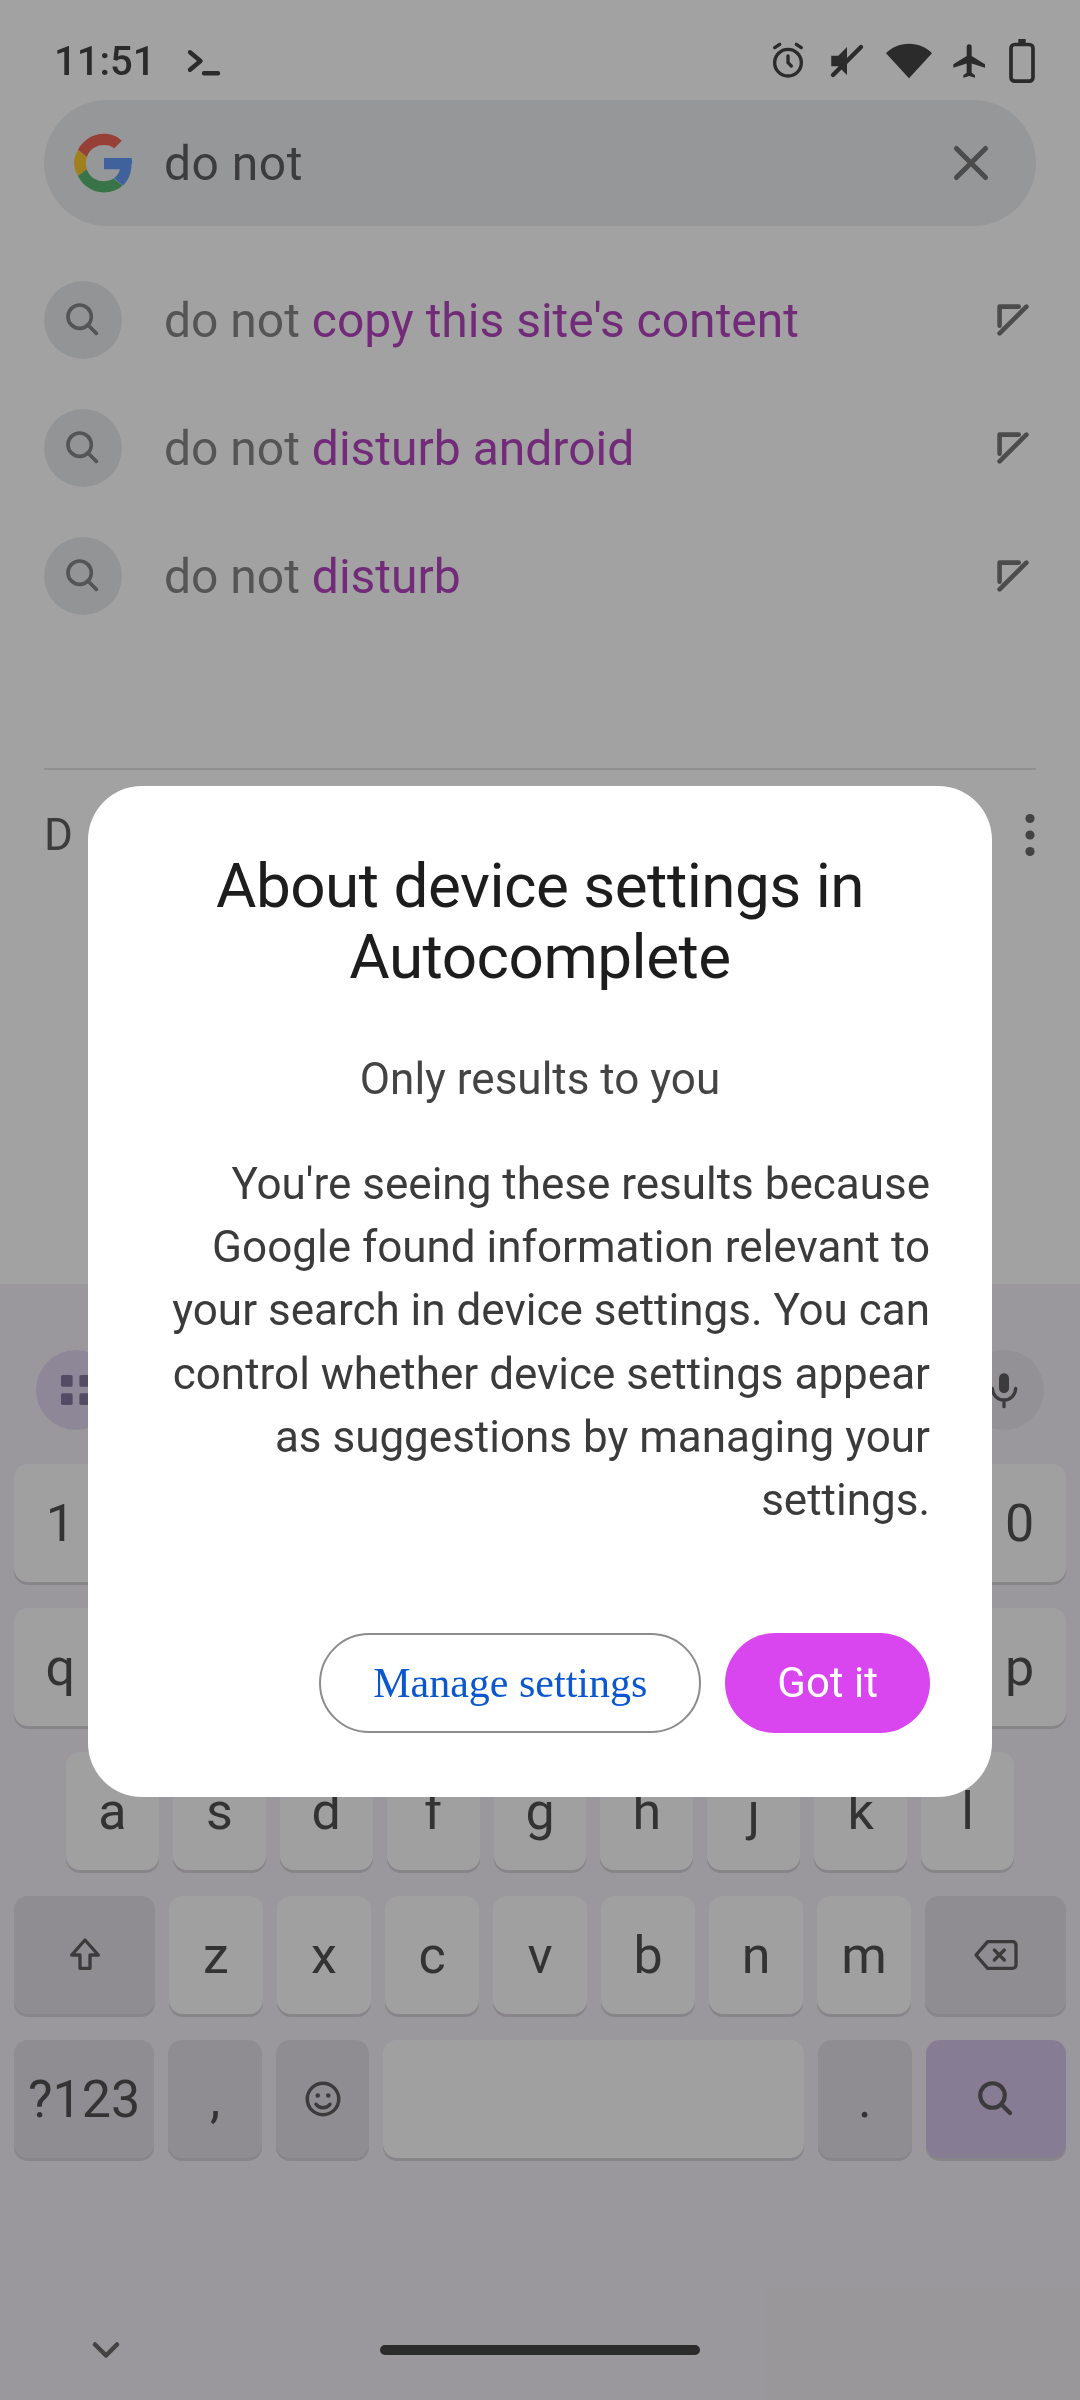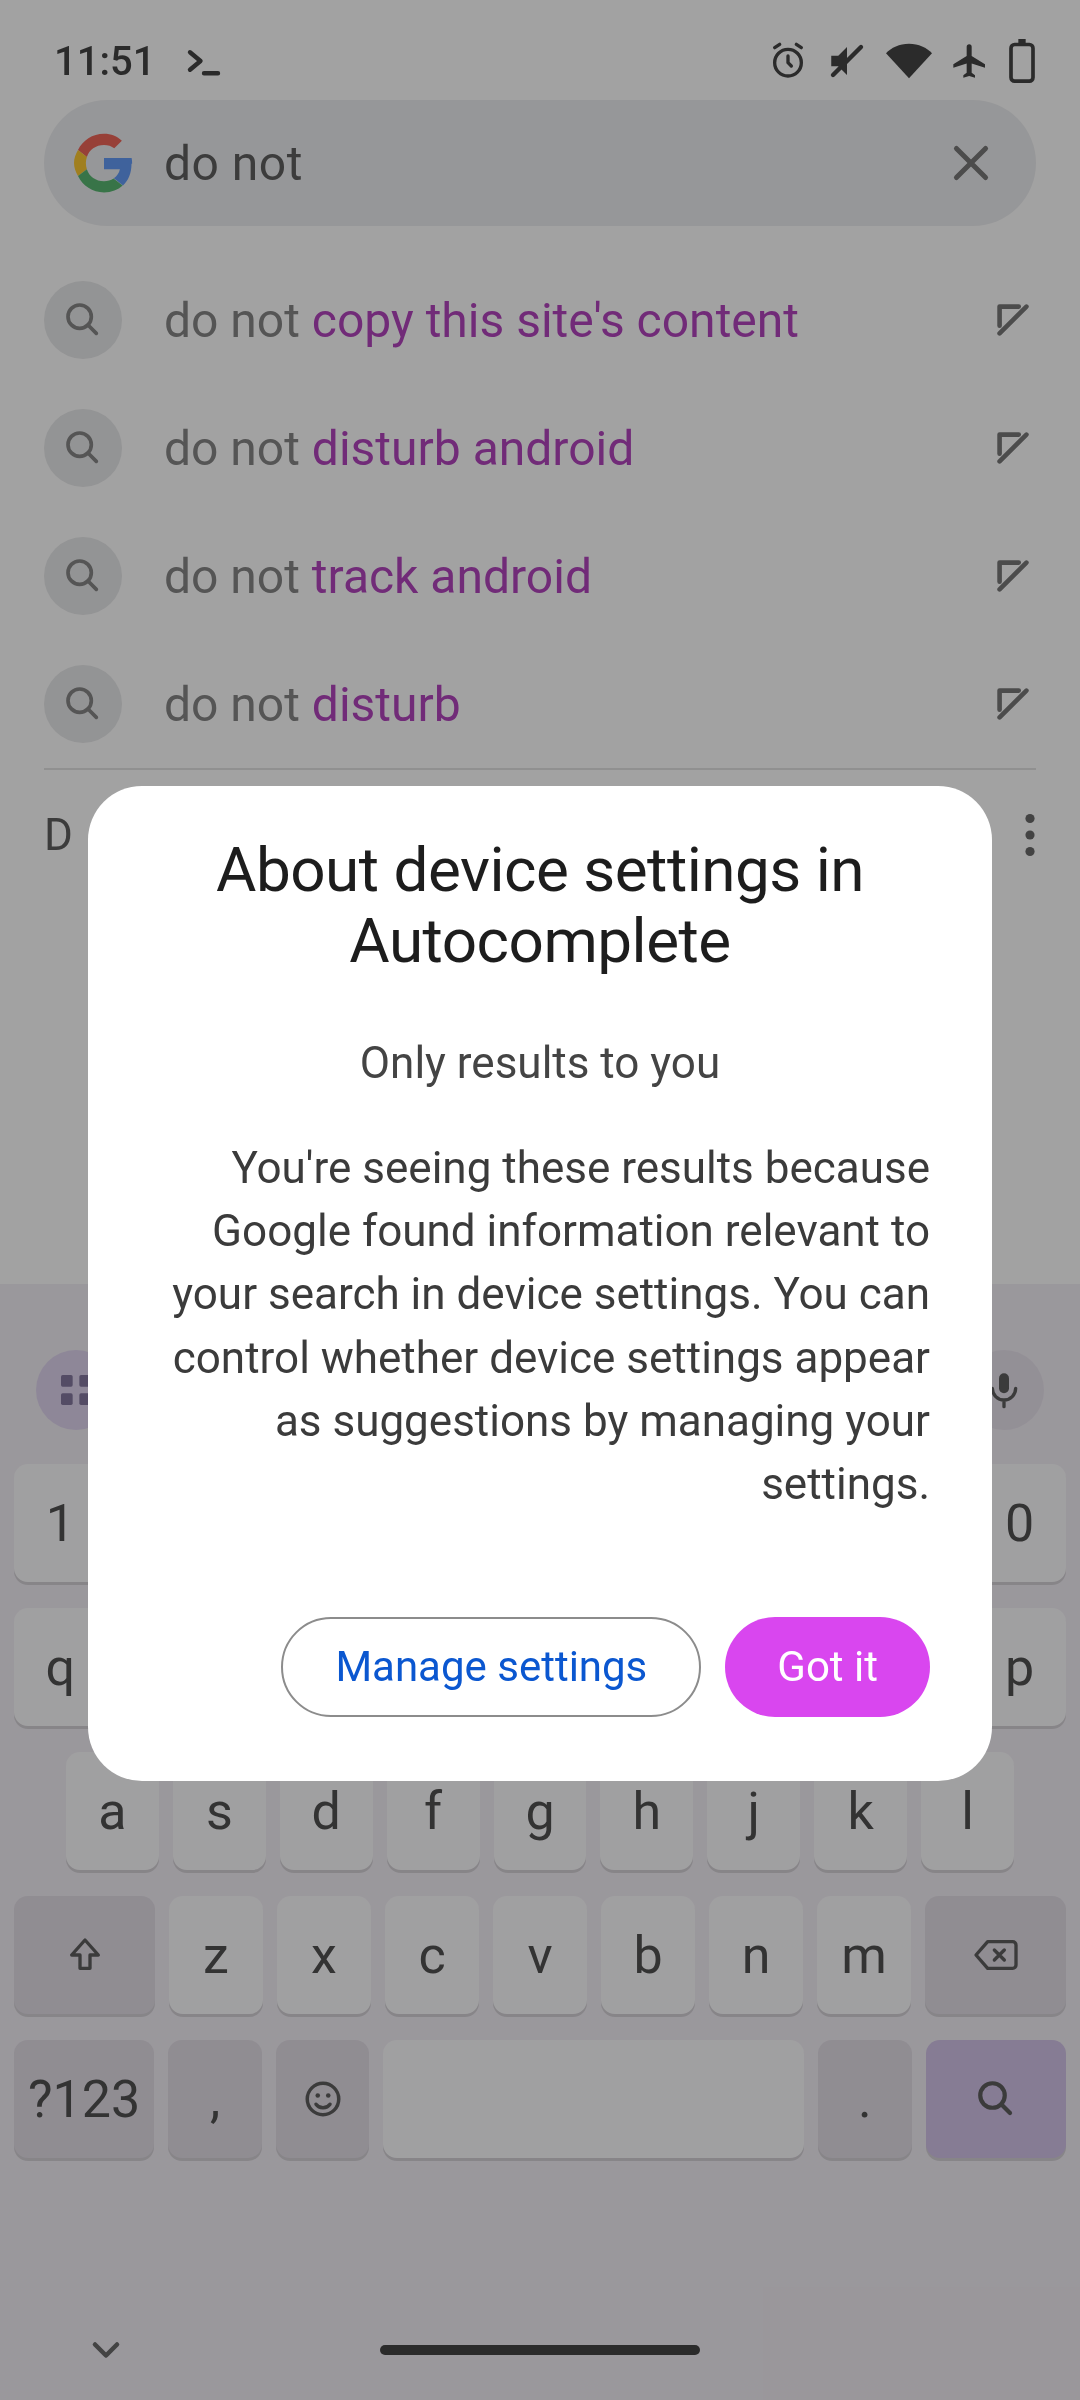--- a/index.html
+++ b/index.html
@@ -41,27 +41,27 @@
   .kb-key.accent { background: #c9b6e4; }
   .kb-key.space { flex: 4.5; }
   .kb-key.wide { flex: 1.5; }
   .kb-row.r2 { padding: 0 52px; }
   .footer { position: absolute; bottom: 0; left: 0; right: 0; height: 100px; display: flex; align-items: center; justify-content: center; }
   .footer .collapse { position: absolute; left: 84px; }
   .nav-pill { width: 320px; height: 10px; border-radius: 5px; background: #1b1b1b; }
 
   
   .scrim { position: absolute; inset: 0; background: rgba(60,60,60,0.48); }
-  .dialog { position: absolute; top: 786px; left: 88px; right: 88px; background: #fff; border-radius: 54px; padding: 48px 62px 64px; }
+  .dialog { position: absolute; top: 786px; left: 88px; right: 88px; background: #fff; border-radius: 54px; padding: 64px 62px 64px; }
   .dlg-title { font-size: 62px; line-height: 1.15; text-align: center; color: #1d1d1d; font-weight: 400; letter-spacing: -0.5px; }
   .dlg-sub { margin-top: 60px; font-size: 44px; text-align: center; color: #444; }
   .dlg-body { margin-top: 48px; font-size: 44px; line-height: 1.44; text-align: right; color: #3b3b3b; }
   .dlg-actions { margin-top: 100px; display: flex; justify-content: flex-end; gap: 24px; }
   .btn { height: 100px; border-radius: 50px; display: flex; align-items: center; justify-content: center; font-size: 42px; padding: 0 52px; cursor: pointer; }
-  .btn.outline { border: 2px solid #8c8c8c; color: #0b57d0; background: #fff; }
+  .btn.outline { border: 2px solid #8c8c8c; color: #0b57d0; background: #fff; font-family: Liberation Serif, serif; }
   .btn.fill { background: #d946ef; color: #fff; }
 </style>
 </head>
 <body>
 
 <div class="status-bar">
   <div class="status-left">
     <span>11:51</span>
     <svg width="42" height="42" viewBox="0 0 24 24" fill="none">
         <path d="M4 17l6-5-6-5M12 19h8" stroke="#1b1b1b" stroke-width="2.5" stroke-linecap="round" stroke-linejoin="round"></path>
@@ -127,32 +127,20 @@
         <path d="M5 19L19 5M5 5h10M5 5v10" stroke="#5a5a5a" stroke-width="2.4" stroke-linecap="round" stroke-linejoin="round"></path>
       </svg>
     </div>
     <div class="sugg">
       <div class="mag">
         <svg width="40" height="40" viewBox="0 0 24 24" fill="none">
           <circle cx="10" cy="10" r="7" stroke="#6b6b6b" stroke-width="2.2"></circle>
           <path d="M15 15l5 5" stroke="#6b6b6b" stroke-width="2.2" stroke-linecap="round"></path>
         </svg>
       </div>
-      <div class="txt">do not <span class="match">track android</span></div>
-      <svg class="insert" viewBox="0 0 24 24" fill="none">
-        <path d="M5 19L19 5M5 5h10M5 5v10" stroke="#5a5a5a" stroke-width="2.4" stroke-linecap="round" stroke-linejoin="round"></path>
-      </svg>
-    </div>
-    <div class="sugg">
-      <div class="mag">
-        <svg width="40" height="40" viewBox="0 0 24 24" fill="none">
-          <circle cx="10" cy="10" r="7" stroke="#6b6b6b" stroke-width="2.2"></circle>
-          <path d="M15 15l5 5" stroke="#6b6b6b" stroke-width="2.2" stroke-linecap="round"></path>
-        </svg>
-      </div>
       <div class="txt">do not <span class="match">disturb</span></div>
       <svg class="insert" viewBox="0 0 24 24" fill="none">
         <path d="M5 19L19 5M5 5h10M5 5v10" stroke="#5a5a5a" stroke-width="2.4" stroke-linecap="round" stroke-linejoin="round"></path>
       </svg>
     </div>
   </div>
 <div class="sugg-divider"></div>
 <div class="device-row">
   <span>D</span>
   <svg class="more-dots" width="12" height="44" viewBox="0 0 6 24" fill="#4a4a4a">

